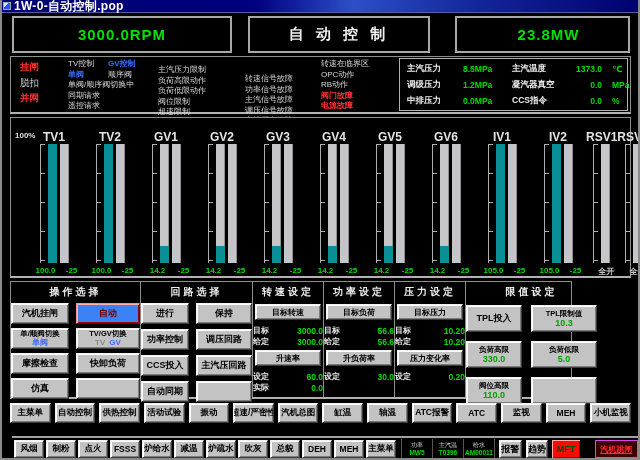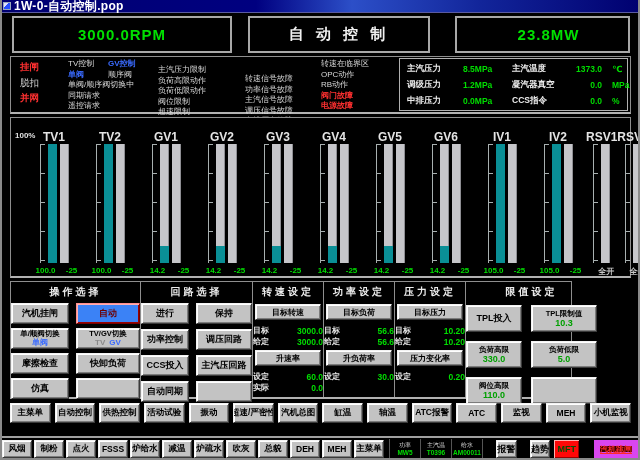--- a/index.html
+++ b/index.html
@@ -99,34 +99,34 @@
   .srows { margin:4px 0 2px; }
   .srow { display:flex; width:70px; justify-content:space-between; align-items:center; height:11px; }
   .slabel { font-size:8px; color:#e4e4e4; font-weight:bold; }
   .sval { font-size:8.5px; color:#00dd00; font-weight:bold; }
 
   
   #nav-row { position:absolute; top:403px; left:10px; width:621px; height:20px; display:flex; gap:4px; }
   .navbtn { flex:1; min-width:0; height:20px; font-size:8.5px; overflow:hidden; }
 
   
-  #taskbar { position:absolute; left:0; right:0; bottom:0; height:24px; border-top:2px solid #a0a0a0;
+  #taskbar { position:absolute; left:12px; right:0; bottom:0; height:24px; border-top:2px solid #a0a0a0;
     background:#000; display:flex; align-items:center; padding:0 2px; gap:2px; z-index:40; }
   #taskbar-left { display:flex; gap:2px; }
   .tbbtn { width:30px; height:18px; font-size:8.5px; flex:none; }
   #taskbar-indicators { display:flex; margin-left:3px; border-right:1px solid #555; }
   .tind { width:31px; height:20px; display:flex; flex-direction:column; align-items:center; justify-content:center; border-left:1px solid #555; background:#000; }
   .tindl { font-size:6px; color:#d8d8d8; line-height:7px; white-space:nowrap; }
   .tindv { font-size:6.5px; color:#00dd00; font-weight:bold; line-height:8px; white-space:nowrap; }
-  .trbtn { width:27px; height:18px; font-size:9px; margin-left:11px; }
+  .trbtn { width:27px; height:18px; font-size:9px; margin-left:2px; }
   #mft-btn { width:33px; height:18px; font-size:9px; margin-left:2px; background:#ff0808; color:#044d04;
     border-color:#ff9090 #700 #700 #ff9090; box-shadow:inset 1px 1px 0 #ffb0b0, inset -1px -1px 0 #900;
     display:flex; align-items:center; justify-content:center; font-weight:bold; }
   #trip-btn { width:52px; height:18px; font-size:8px; margin-left:13px; background:#3c0000; color:#ff2a2a;
-    border:6px solid #d946ef; display:flex; align-items:center; justify-content:center; font-weight:bold; white-space:nowrap;text-decoration:underline; }
+    border:1px solid #d946ef; display:flex; align-items:center; justify-content:center; font-weight:bold; white-space:nowrap;text-decoration:underline; }
 </style>
 </head>
 <body>
 
 <div id="app">
 
   <div class="titlebar">
     <span class="app-icon"></span>
     <span class="title-text">1W-0-自动控制.pop</span>
   </div>

